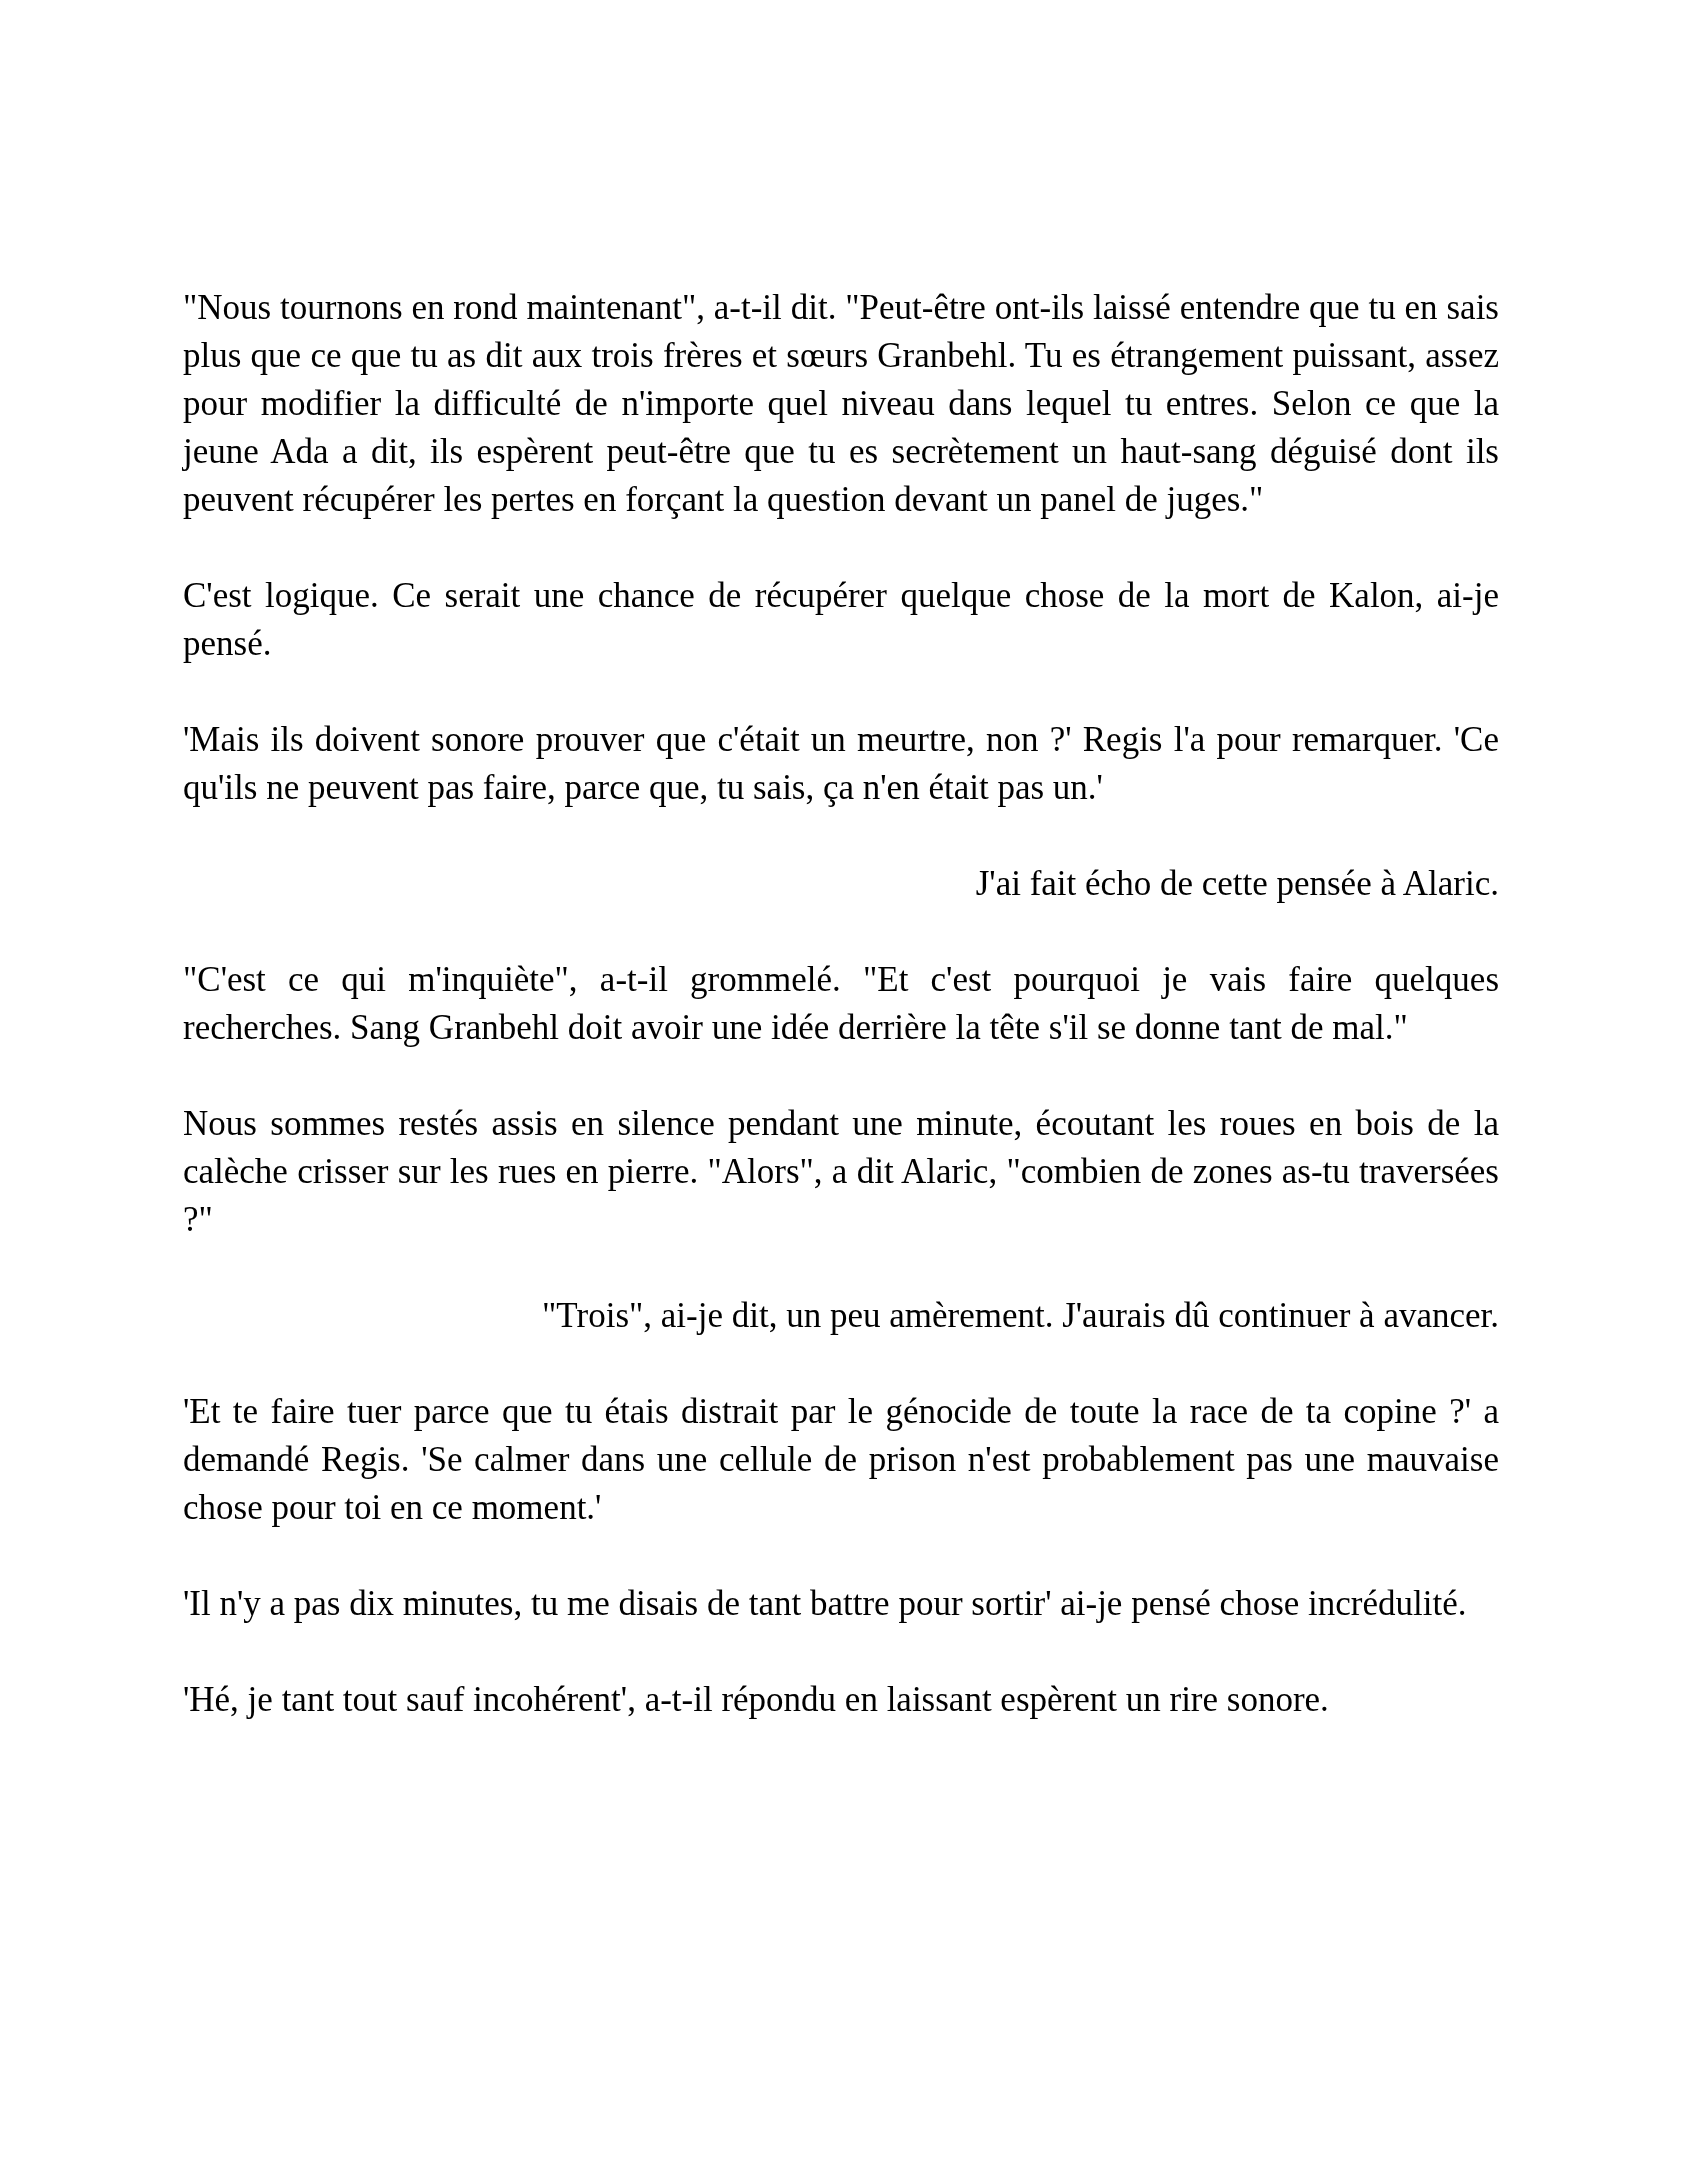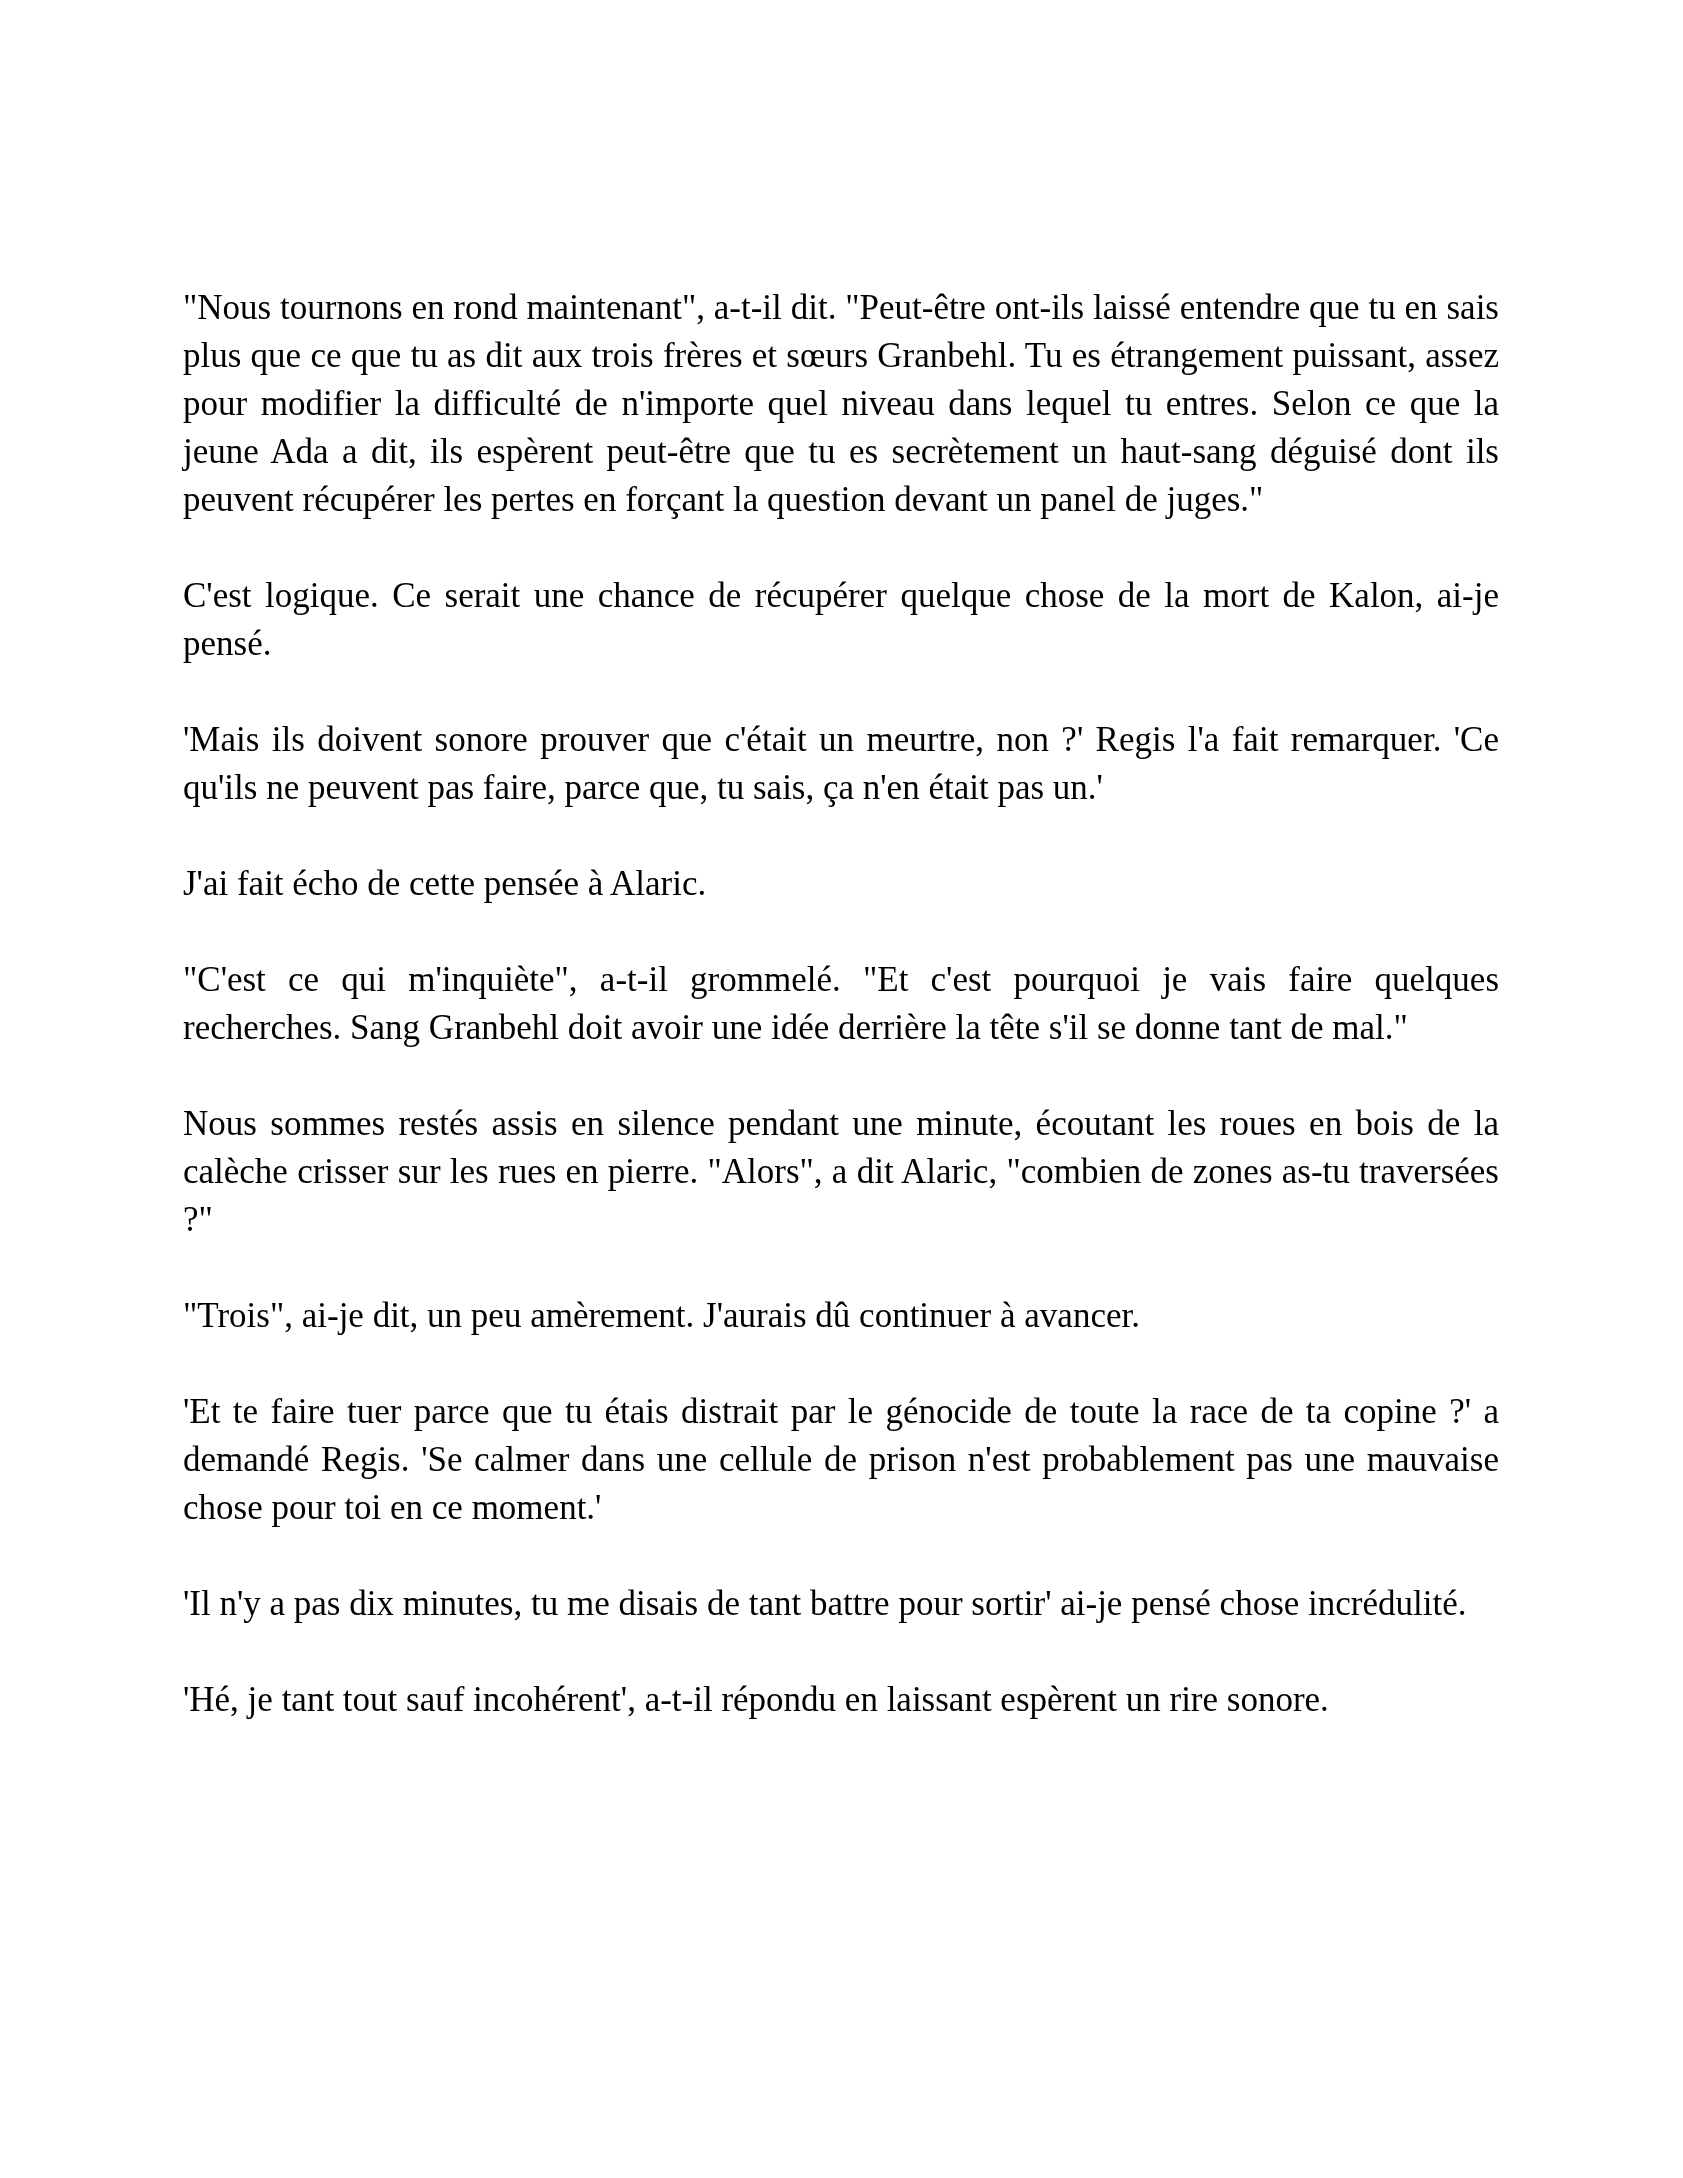--- a/index.html
+++ b/index.html
@@ -8,32 +8,32 @@
     position: absolute;
     left: 183px;
     top: 284px;
     width: 1316px;
     font-family: "Liberation Serif", "DejaVu Serif", serif;
     font-size: 35px;
     line-height: 48px;
     color: #000000;
   }
   .para { margin: 0 0 48px 0; text-align: justify; }
-  .para.left { text-align: left; }
+  .para.left { text-align: right; }
   .it { }
 </style>
 </head>
 <body>
 
 <div class="page">
   <p class="para"><span>"Nous tournons en rond maintenant", a-t-il dit. "Peut-être ont-ils laissé entendre que tu en sais plus que ce que tu as dit aux trois frères et sœurs Granbehl. Tu es étrangement puissant, assez pour modifier la difficulté de n'importe quel niveau dans lequel tu entres. Selon ce que la jeune Ada a dit, ils espèrent peut-être que tu es secrètement un haut-sang déguisé dont ils peuvent récupérer les pertes en forçant la question devant un panel de juges."</span></p>
 
   <p class="para"><span class="it">C'est logique. Ce serait une chance de récupérer quelque chose de la mort de Kalon,</span><span> ai-je pensé.</span></p>
 
-  <p class="para"><span class="it">'Mais ils doivent sonore prouver que c'était un meurtre, non ?'</span><span> Regis l'a fait remarquer. </span><span class="it">'Ce qu'ils ne peuvent pas faire, parce que, tu sais, ça n'en était pas un.'</span></p>
+  <p class="para"><span class="it">'Mais ils doivent sonore prouver que c'était un meurtre, non ?'</span><span> Regis l'a pour remarquer. </span><span class="it">'Ce qu'ils ne peuvent pas faire, parce que, tu sais, ça n'en était pas un.'</span></p>
 
   <p class="para left"><span>J'ai fait écho de cette pensée à Alaric.</span></p>
 
   <p class="para"><span>"C'est ce qui m'inquiète", a-t-il grommelé. "Et c'est pourquoi je vais faire quelques recherches. Sang Granbehl doit avoir une idée derrière la tête s'il se donne tant de mal."</span></p>
 
   <p class="para"><span>Nous sommes restés assis en silence pendant une minute, écoutant les roues en bois de la calèche crisser sur les rues en pierre. "Alors", a dit Alaric, "combien de zones as-tu traversées ?"</span></p>
 
   <p class="para left"><span>"Trois", ai-je dit, un peu amèrement. </span><span class="it">J'aurais dû continuer à avancer.</span></p>
 
   <p class="para"><span class="it">'Et te faire tuer parce que tu étais distrait par le génocide de toute la race de ta copine ?'</span><span> a demandé Regis. </span><span class="it">'Se calmer dans une cellule de prison n'est probablement pas une mauvaise chose pour toi en ce moment.'</span></p>

